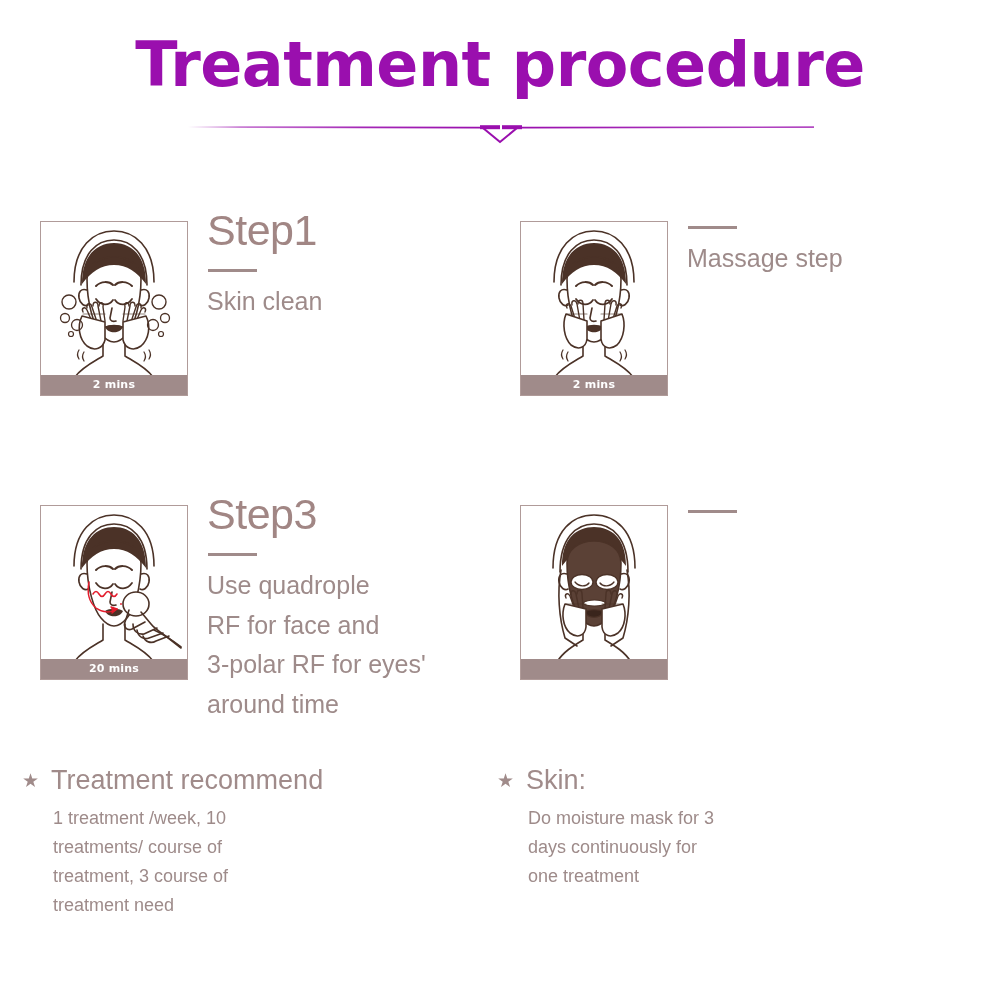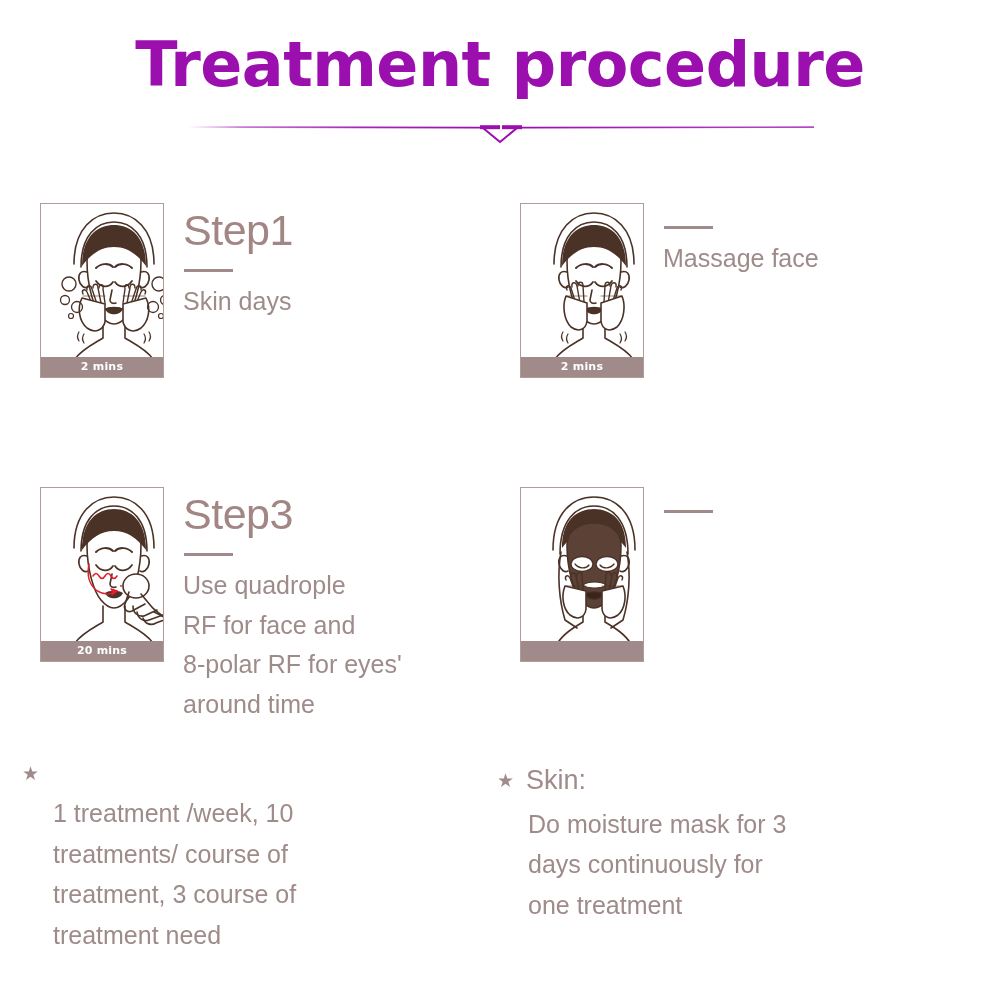--- a/index.html
+++ b/index.html
@@ -47,27 +47,28 @@
     display: flex;
     align-items: flex-start;
   }
   #step-card-1 { left: 40px;  top: 203px; }
   #step-card-2 { left: 520px; top: 203px; }
   #step-card-3 { left: 40px;  top: 487px; }
   #step-card-4 { left: 520px; top: 487px; }
 
   .thumb {
     position: relative;
-    width: 124px;
+    width: 148px;
     height: 175px;
     box-sizing: border-box;
     border: 1px solid #b09b99;
     background: #ffffff;
     flex: 0 0 auto;
     overflow: hidden;
+    margin-top: 18px;
   }
   .thumb svg { display: block; }
   .thumb-badge {
     position: absolute;
     left: 0;
     bottom: 0;
     width: 100%;
     height: 20px;
     background: #a08b8a;
     color: #ffffff;
@@ -129,21 +130,21 @@
     font-family: "Liberation Sans", sans-serif;
     font-size: 27px;
     color: #a08b8a;
     line-height: 1.1;
     white-space: nowrap;
   }
   .note-body {
     margin-left: 31px;
     margin-top: 8px;
     font-family: "Liberation Sans", sans-serif;
-    font-size: 25px;
+    font-size: 18px;
     color: #9e8b8a;
     line-height: 1.62;
     white-space: pre-line;
   }
 </style>
 </head>
 <body>
 
 <div id="page-title">Treatment procedure</div>
 
@@ -232,21 +233,21 @@
         <path d="M43 130 C41 133 41 136 43 139" stroke-width="1.2"></path>
         <path d="M108 128 C110 131 110 134 108 137" stroke-width="1.2"></path>
         <path d="M103 130 C105 133 105 136 103 139" stroke-width="1.2"></path>
       </g>
     </svg>
     <div class="thumb-badge">2 mins</div>
   </div>
   <div class="step-text">
     <div class="step-heading">Step1</div>
     <div class="step-rule"></div>
-    <div class="step-desc">Skin days</div>
+    <div class="step-desc">Skin clean</div>
   </div>
 </div>
 
 <div class="step-card" id="step-card-2">
   <div class="thumb">
     <svg width="146" height="173" viewBox="0 0 146 173" xmlns="http://www.w3.org/2000/svg">
       <g fill="none" stroke="#4b3227" stroke-width="1.6" stroke-linecap="round" stroke-linejoin="round">
         <path d="M33 60 C33 24 53 9 73 9 C93 9 113 24 113 60"></path>
         <path d="M40 63 C40 31 56 18 73 18 C90 18 106 31 106 63"></path>
         <path d="M41 62 C41 33 56 21 73 21 C90 21 105 33 105 62 C96 50 86 43 73 43 C60 43 50 50 41 62 Z" fill="#4b3227" stroke="none"></path>
@@ -277,21 +278,21 @@
         <path d="M42 128 C40 131 40 134 42 137" stroke-width="1.2"></path>
         <path d="M47 130 C45 133 45 136 47 139" stroke-width="1.2"></path>
         <path d="M104 128 C106 131 106 134 104 137" stroke-width="1.2"></path>
         <path d="M99 130 C101 133 101 136 99 139" stroke-width="1.2"></path>
       </g>
     </svg>
     <div class="thumb-badge">2 mins</div>
   </div>
   <div class="step-text">
     <div class="step-rule"></div>
-    <div class="step-desc">Massage face</div>
+    <div class="step-desc">Massage step</div>
   </div>
 </div>
 
 <div class="step-card" id="step-card-3">
   <div class="thumb">
     <svg width="146" height="173" viewBox="0 0 146 173" xmlns="http://www.w3.org/2000/svg">
       <g fill="none" stroke="#4b3227" stroke-width="1.6" stroke-linecap="round" stroke-linejoin="round">
         <path d="M33 60 C33 24 53 9 73 9 C93 9 113 24 113 60"></path>
         <path d="M40 63 C40 31 56 18 73 18 C90 18 106 31 106 63"></path>
         <path d="M41 62 C41 33 56 21 73 21 C90 21 105 33 105 62 C96 50 86 43 73 43 C60 43 50 50 41 62 Z" fill="#4b3227" stroke="none"></path>
@@ -327,21 +328,21 @@
         <path d="M113 124 C122 128 131 134 140 141"></path>
       </g>
     </svg>
     <div class="thumb-badge">20 mins</div>
   </div>
   <div class="step-text">
     <div class="step-heading">Step3</div>
     <div class="step-rule"></div>
     <div class="step-desc">Use quadrople
 RF for face and
-8-polar RF for eyes'
+3-polar RF for eyes'
 around time</div>
   </div>
 </div>
 
 <div class="step-card" id="step-card-4">
   <div class="thumb">
     <svg width="146" height="173" viewBox="0 0 146 173" xmlns="http://www.w3.org/2000/svg">
       <g fill="none" stroke="#4b3227" stroke-width="1.6" stroke-linecap="round" stroke-linejoin="round">
 
         <path d="M32 62 C32 24 52 9 73 9 C94 9 114 24 114 62" fill="#ffffff"></path>
@@ -383,20 +384,21 @@
     <div class="thumb-badge"></div>
   </div>
   <div class="step-text">
     <div class="step-rule"></div>
   </div>
 </div>
 
 <div class="note-block" id="note-block-0">
   <div class="note-title-row">
     <span class="note-star">★</span>
+    <span class="note-title">Treatment recommend</span>
   </div>
   <div class="note-body">1 treatment /week, 10
 treatments/ course of
 treatment, 3 course of
 treatment need</div>
 </div>
 
 <div class="note-block" id="note-block-1">
   <div class="note-title-row">
     <span class="note-star">★</span>

